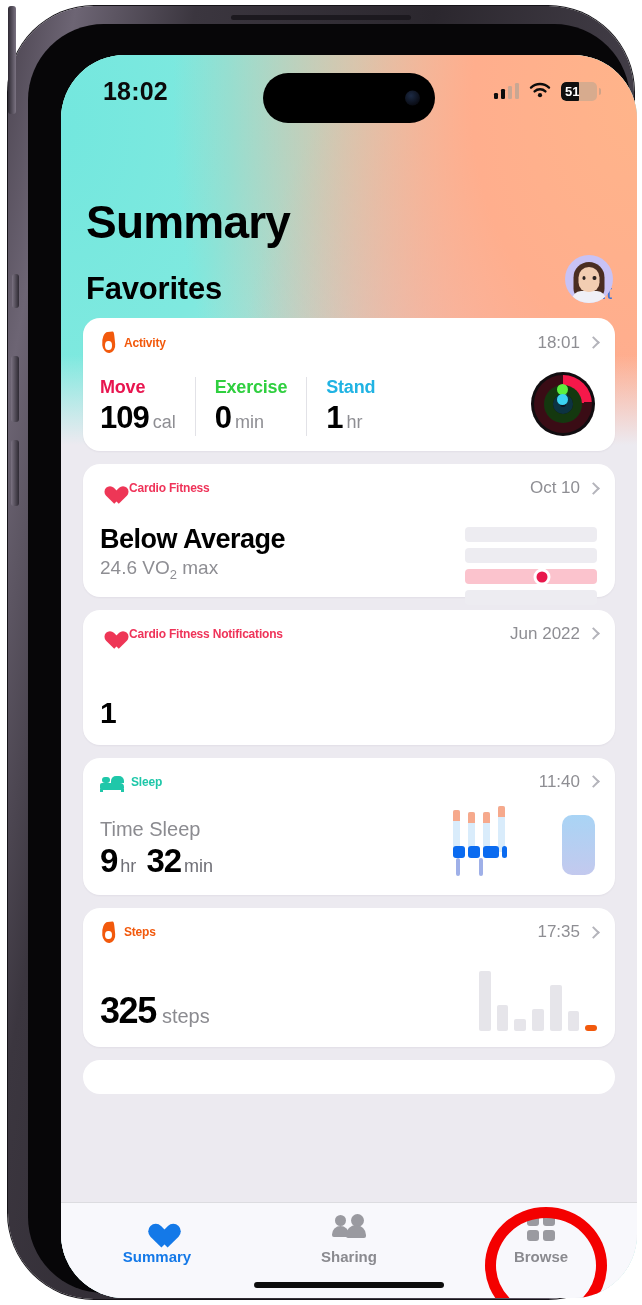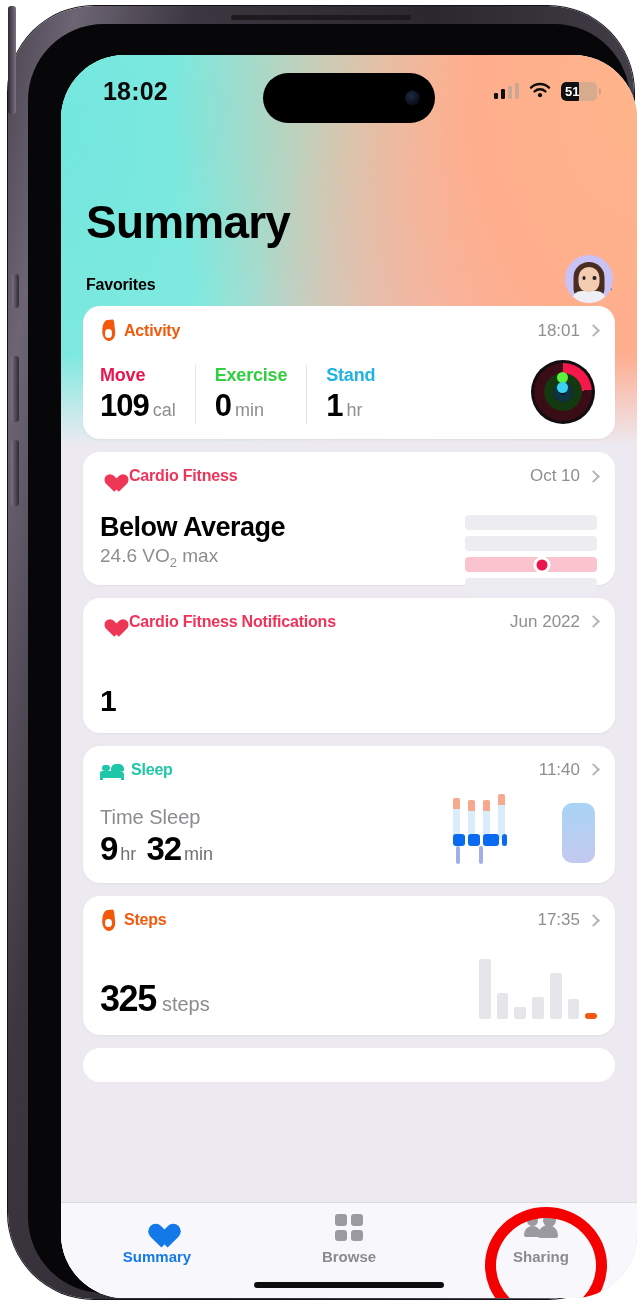--- a/index.html
+++ b/index.html
@@ -121,32 +121,32 @@
                  width:21px; height:25px; border-radius:11px 11px 10px 10px; background:#f2cdb2; z-index:2; }
   .memoji-eye  { position:absolute; top:9px; width:3.4px; height:4px; border-radius:50%; background:#2c2320; z-index:3; }
   .memoji-eye.l { left:3.5px; } .memoji-eye.r { right:3.5px; }
   .memoji-body { position:absolute; left:50%; bottom:0; transform:translateX(-50%);
                  width:34px; height:12px; border-radius:9px 9px 0 0; background:#efeff6; }
 
   #favorites-row {
     display: flex; align-items: baseline; justify-content: space-between;
     margin: 26px 3px 11px 3px;
   }
-  #favorites-label { font-size: 16px; font-weight: 700; color: #000; letter-spacing: -.2px; }
+  #favorites-label { font-size: 31px; font-weight: 700; color: #000; letter-spacing: -.2px; }
   #edit-button { font-size: 21px; color: #3e72d6; font-weight: 400; cursor: pointer; }
 
   
   .card {
     background: #fff; border-radius: 17px; padding: 14px 17px 15px 17px;
     margin-bottom: 13px; box-shadow: 0 1px 2px rgba(30,20,50,.05);
     position: relative;
   }
   .card-head { display: flex; align-items: center; justify-content: space-between; }
   .card-title-wrap { display: flex; align-items: center; gap: 7px; }
-  .card-title { font-size: 16px; font-weight: 700; letter-spacing: -.2px; }
+  .card-title { font-size: 12px; font-weight: 700; letter-spacing: -.2px; }
   .card-meta { display: flex; align-items: center; gap: 9px; }
   .card-time { font-size: 17px; color: #8e8e93; }
   .chev { width: 9px; height: 9px; border-right: 2.4px solid #b4b4bb; border-top: 2.4px solid #b4b4bb;
           transform: rotate(45deg); display: block; }
 
   .t-orange { color: #f2590c; }
   .t-red    { color: #ef3359; }
   .t-teal   { color: #1fc7a9; }
 
   
@@ -522,36 +522,36 @@
 
         <div id="partial-card"></div>
       </div>
 
       <div id="tab-bar">
         <div class="tab active">
           <span class="tab-heart"></span>
           <span class="tab-label">Summary</span>
         </div>
         <div class="tab">
+          <span class="tab-people">
+            <span class="h1"></span>
+              <span class="h2"></span>
+              <span class="b1"></span>
+              <span class="b2"></span>
+          </span>
+          <span class="tab-label">Sharing</span>
+        </div>
+        <div class="tab">
           <span class="tab-grid">
             <span></span>
               <span></span>
               <span></span>
               <span></span>
           </span>
           <span class="tab-label">Browse</span>
         </div>
-        <div class="tab">
-          <span class="tab-people">
-            <span class="h1"></span>
-              <span class="h2"></span>
-              <span class="b1"></span>
-              <span class="b2"></span>
-          </span>
-          <span class="tab-label">Sharing</span>
-        </div>
         <div id="browse-highlight"></div>
       </div>
 
       <div id="home-indicator"></div>
     </div>
   </div>
 </div>
 
 </body></html>

